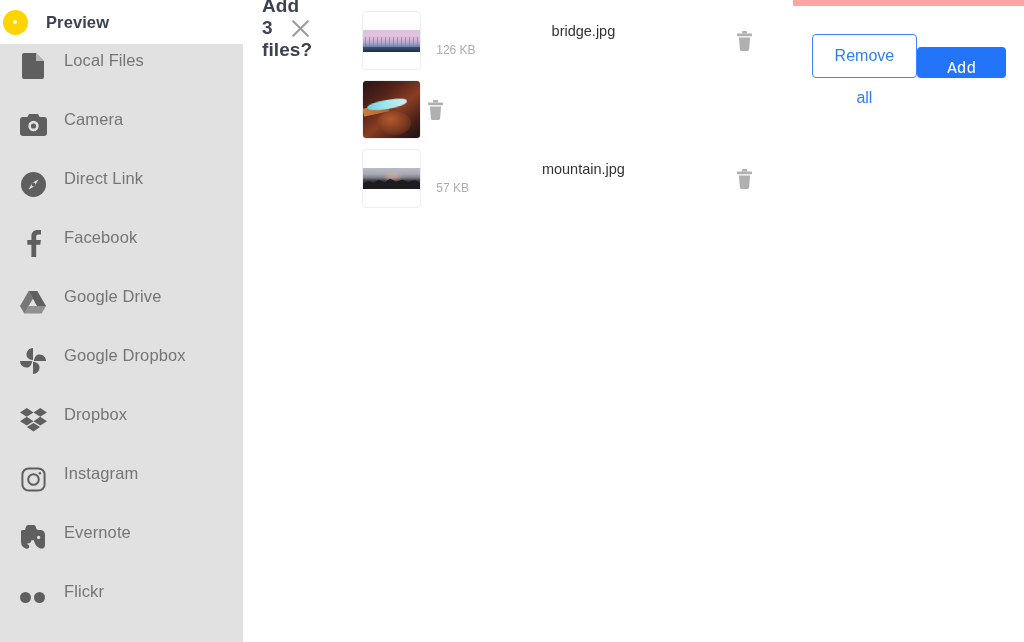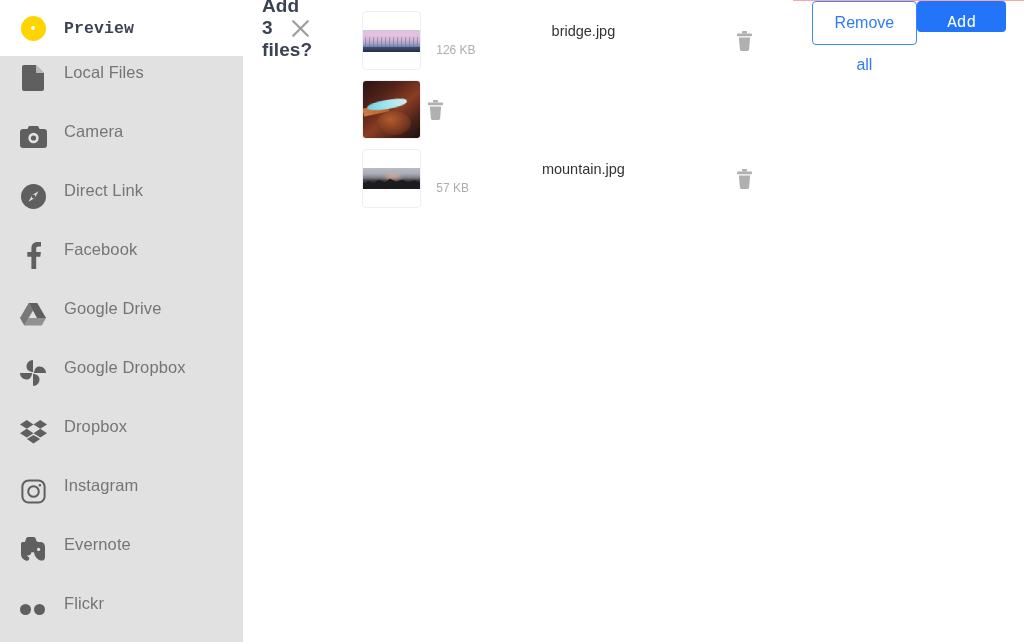--- a/index.html
+++ b/index.html
@@ -26,26 +26,24 @@
   .sidebar {
     width: 243px;
     height: 642px;
     flex: 0 0 243px;
     background: #e1e1e1;
     position: relative;
     overflow: hidden;
   }
 
   .sidebar-header {
-    height: 56px;
-    background: #ffffff;
-    display: flex;
-    align-items: center;
-    padding-left: 18px;
-    font-family: Liberation Mono, monospace;
+    height: 44px;
+    background: #ffffff;
+    display: flex;
+    align-items: center;
   }
 
   .sidebar-list {
     padding-top: 7px;
   }
 
   .sidebar-item {
     height: 59px;
     display: flex;
     align-items: flex-start;
@@ -304,23 +302,23 @@
     background: none;
     border: none;
     margin-right: 3px;
   }
   .remove-btn svg { display: block; }
 
   
   .footer {
     flex: 0 0 78px;
     height: 78px;
-    border-top: 1px solid #fca5a5;
-    display: flex;
-    align-items: flex-start;
+    border-top: 6px solid #fca5a5;
+    display: flex;
+    align-items: flex-end;
     justify-content: space-between;
     padding: 0 18px 0 19px;
   }
 
   .btn-remove-all {
     height: 44px;
     padding: 0 22px;
     border: 1px solid #3b86ff;
     border-radius: 4px;
     background: #ffffff;

